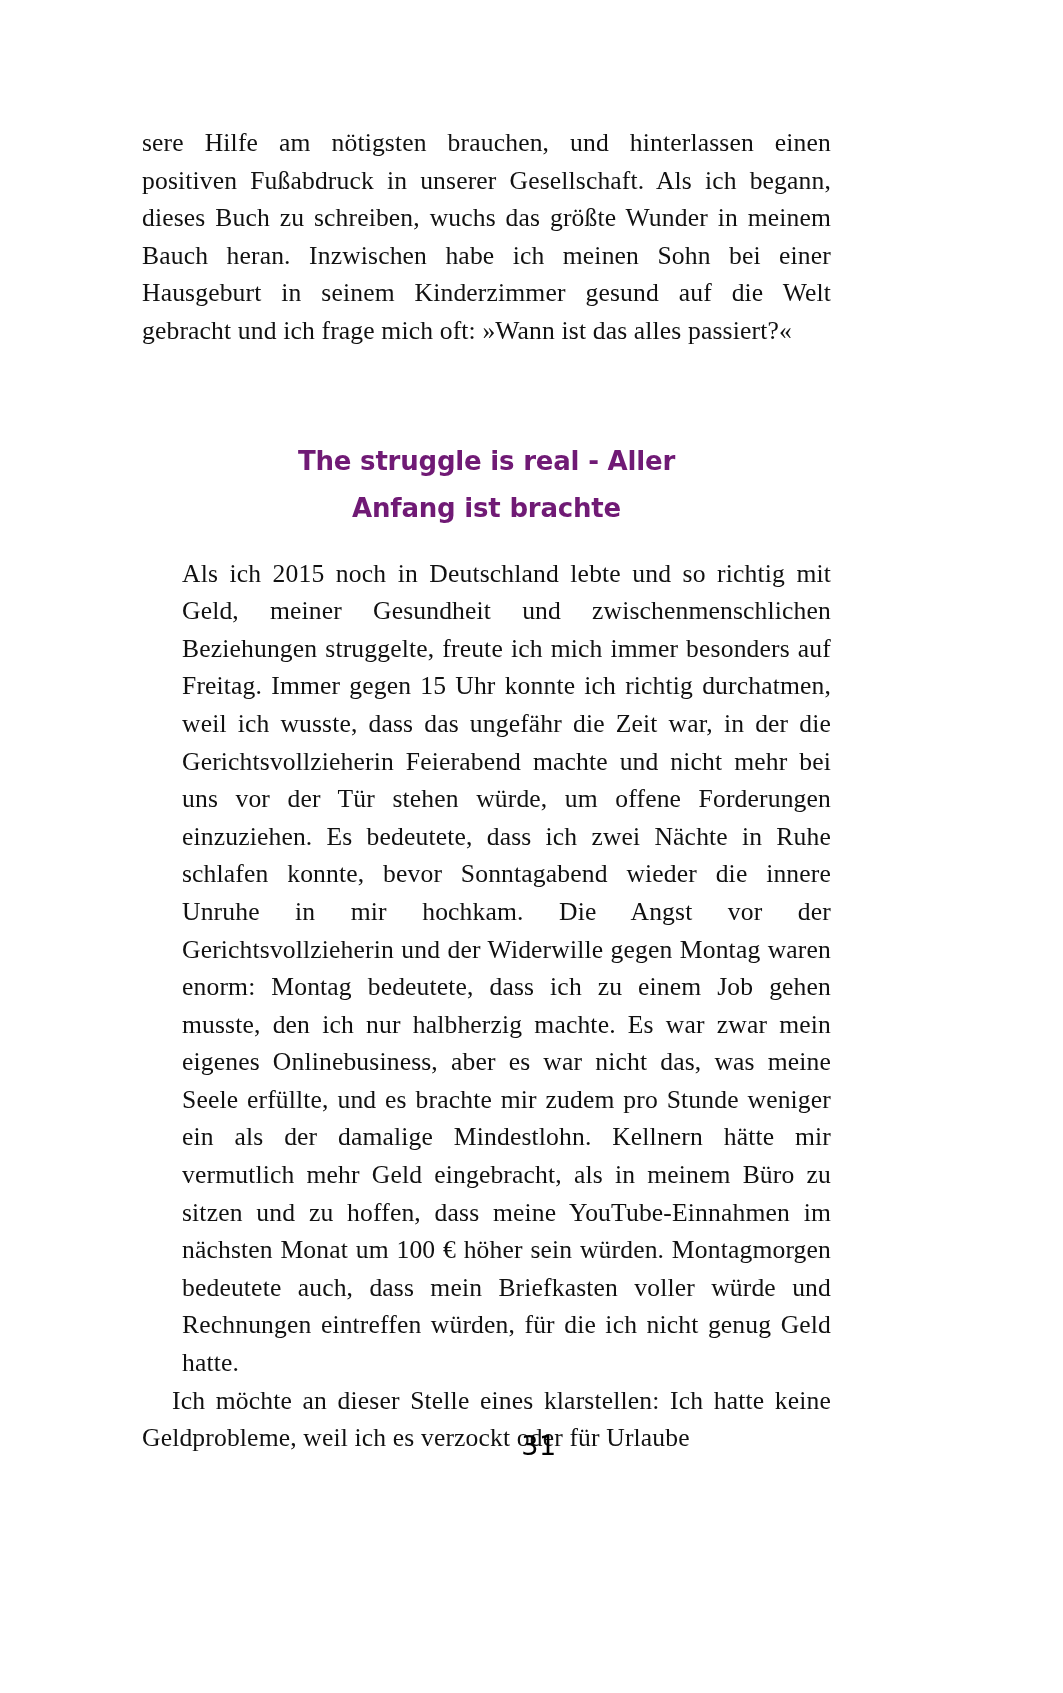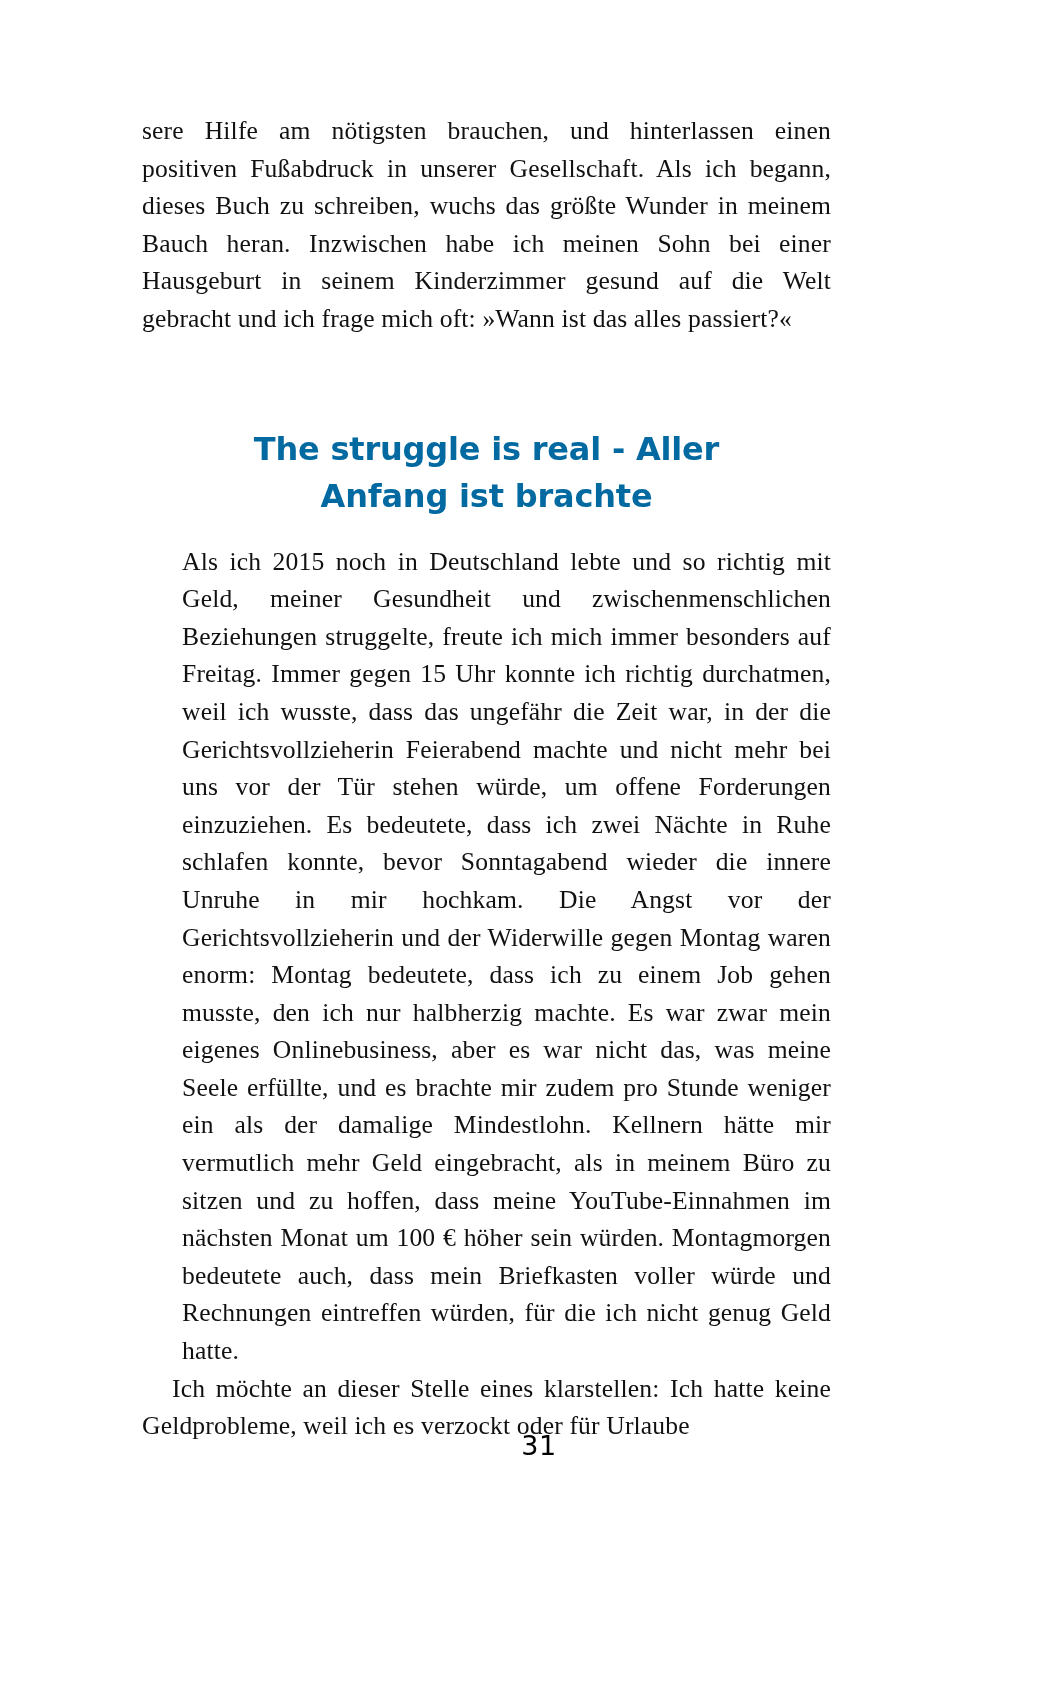--- a/index.html
+++ b/index.html
@@ -12,21 +12,21 @@
     position: relative;
     width: 1063px;
     height: 1693px;
     background: #ffffff;
     overflow: hidden;
     box-sizing: border-box;
   }
   .content {
     position: absolute;
     left: 142px;
-    top: 112px;
+    top: 124px;
     width: 689px;
   }
   .body-text {
     font-family: "Liberation Serif", "DejaVu Serif", serif;
     font-size: 25.6px;
     line-height: 37.6px;
     color: #111111;
     text-align: justify;
     text-justify: inter-word;
     margin: 0;
@@ -45,23 +45,23 @@
   .para-flush {
     text-indent: 0;
     margin-left: 40px;
   }
   .last-line-left {
     text-align-last: left;
   }
   .chapter-heading {
     font-family: "DejaVu Sans", "Liberation Sans", sans-serif;
     font-weight: bold;
-    font-size: 32px;
+    font-size: 26px;
     line-height: 47px;
-    color: #0369a1;
+    color: #701a75;
     text-align: center;
     margin: 0;
     padding: 0;
     letter-spacing: -0.2px;
   }
   .gap-before-heading { height: 88px; }
   .gap-after-heading { height: 23px; }
 
   .page-number {
     position: absolute;

